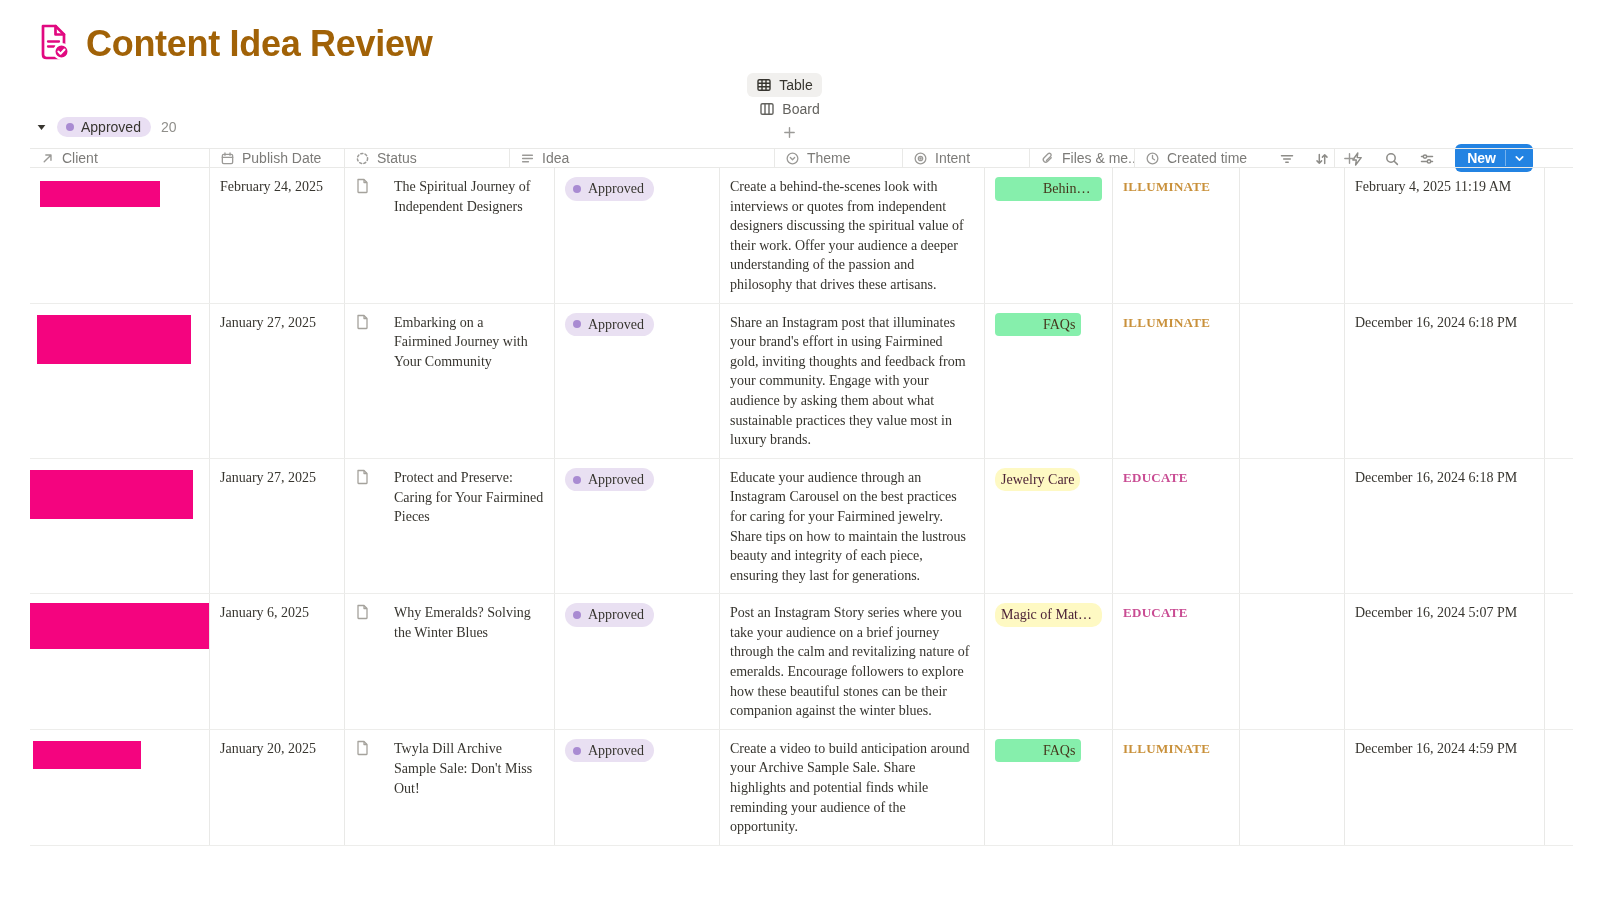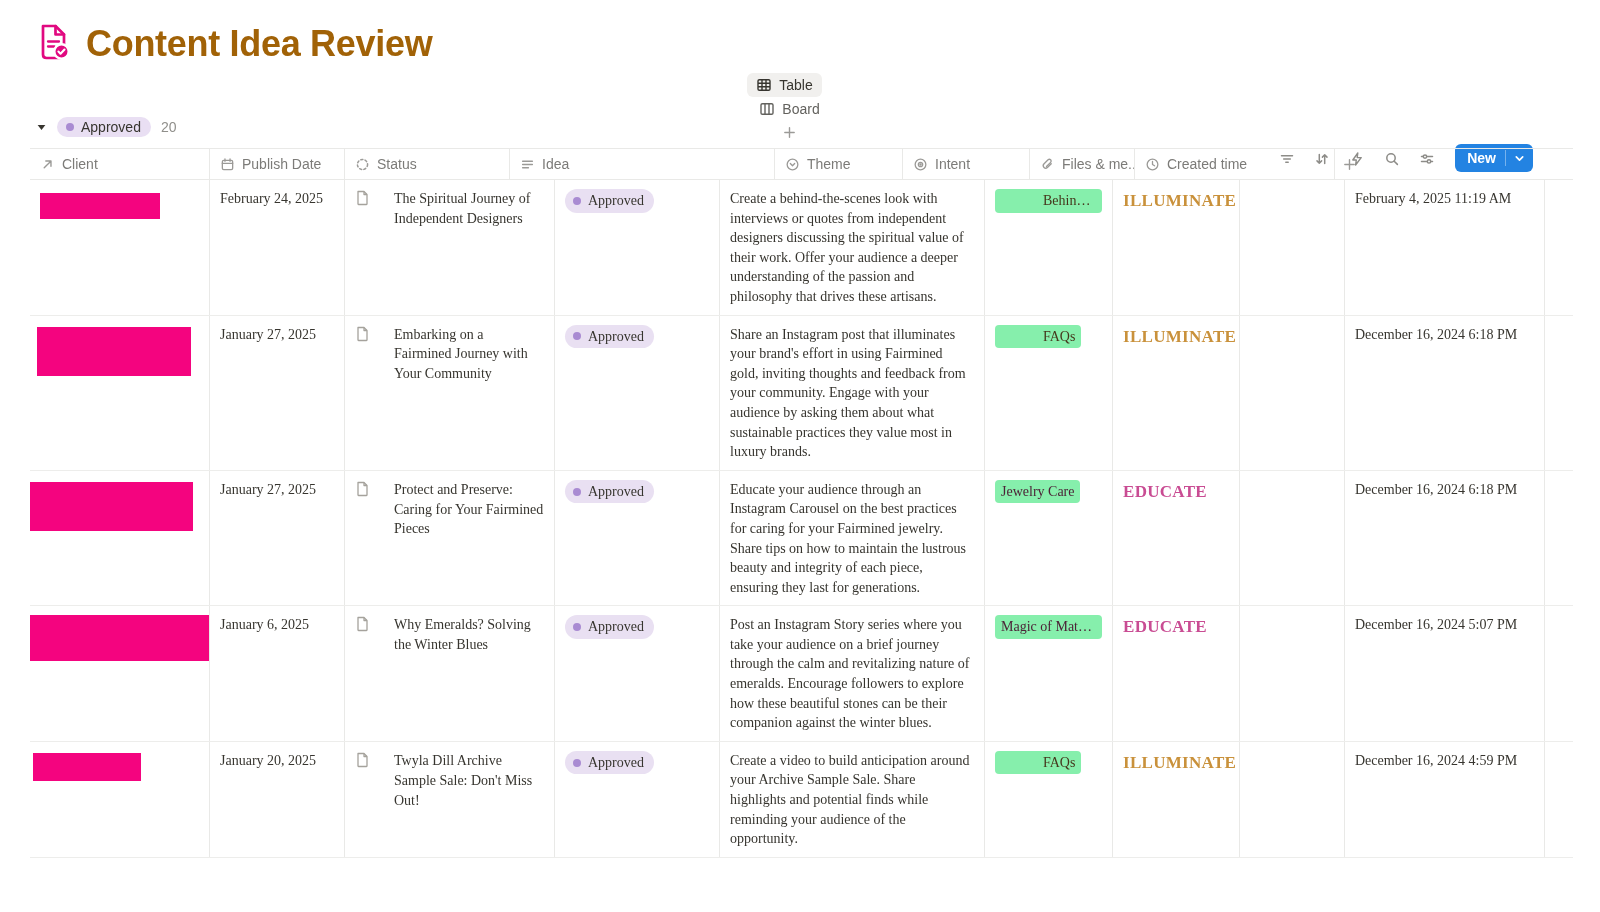--- a/index.html
+++ b/index.html
@@ -26,21 +26,21 @@
 
   .group-row { position:absolute; top:117px; left:36px; display:flex; align-items:center; gap:10px; }
   .group-toggle { color:#37352f; display:flex; align-items:center; cursor:pointer; }
   .group-pill { display:inline-flex; align-items:center; gap:7px; background:#e9dff3; border-radius:11px; padding:2px 10px 2px 9px; font-size:14px; color:#37352f; }
   .group-pill .dot, .status-pill .dot { width:8px; height:8px; border-radius:50%; background:#a98bd2; flex:none; }
   .group-count { font-size:14px; color:#908f8b; }
 
   
   .table { position:absolute; top:148px; left:30px; width:1543px; }
   .header-row, .row { display:flex; align-items:stretch; }
-  .header-row { border-top:1px solid #e9e9e7; border-bottom:1px solid #e9e9e7; height:32px; }
+  .header-row { border-top:1px solid #e9e9e7; border-bottom:1px solid #e9e9e7; height:20px; }
   .hcell { display:flex; align-items:center; gap:7px; padding:0 10px; font-size:14px; color:#7c7b78; border-right:1px solid #e9e9e7; cursor:pointer; overflow:hidden; white-space:nowrap; }
   .hcell svg, .hcell .aa { color:#9b9a97; flex:none; }
   .hcell.col-add { justify-content:center; border-right:none; color:#9b9a97; }
 
   .row { border-bottom:1px solid #ededeb;font-family:Liberation Serif, serif; }
   .cell { padding:9px 10px 8px; border-right:1px solid #e9e9e7; font-size:14px; line-height:1.4; overflow:hidden; }
 
   .col-client { width:180px; }
   .col-date   { width:135px; }
   .col-title  { width:210px; }
@@ -57,23 +57,23 @@
   .title-cell-inner { display:flex; gap:24px; align-items:flex-start; }
   .page-icon { flex:none; margin-top:1px; color:#a5a29c; }
   .title-text { font-weight:500; color:#37352f; line-height:1.42; }
 
   .status-pill { display:inline-flex; align-items:center; gap:7px; background:#e9e0f2; border-radius:12px; padding:2px 10px 2px 8px; font-size:14px; color:#37352f; white-space:nowrap; }
 
   .idea-text { color:#36342e; }
 
   .theme-pill { display:inline-block; border-radius:4px; padding:2px 6px; font-size:14px; white-space:nowrap; max-width:100%; overflow:hidden; text-overflow:ellipsis; }
   .tag-yellow { background:#86efac; color:#45371c;padding-left:48px; }
-  .tag-pink   { background:#86efac; color:#4c2337; }
-
-  .intent-text { font-weight:700; font-size:17px; letter-spacing:.3px; white-space:nowrap; }
+  .tag-pink   { background:#fef9c3; color:#4c2337;border-radius:10px; }
+
+  .intent-text { font-weight:700; font-size:13px; letter-spacing:.3px; white-space:nowrap; }
   .intent-yellow { color:#c9913b; }
   .intent-pink   { color:#c94c93; }
 
   .created-text { color:#37352f; }
 </style>
 </head>
 <body>
 
 <div class="app">
 

